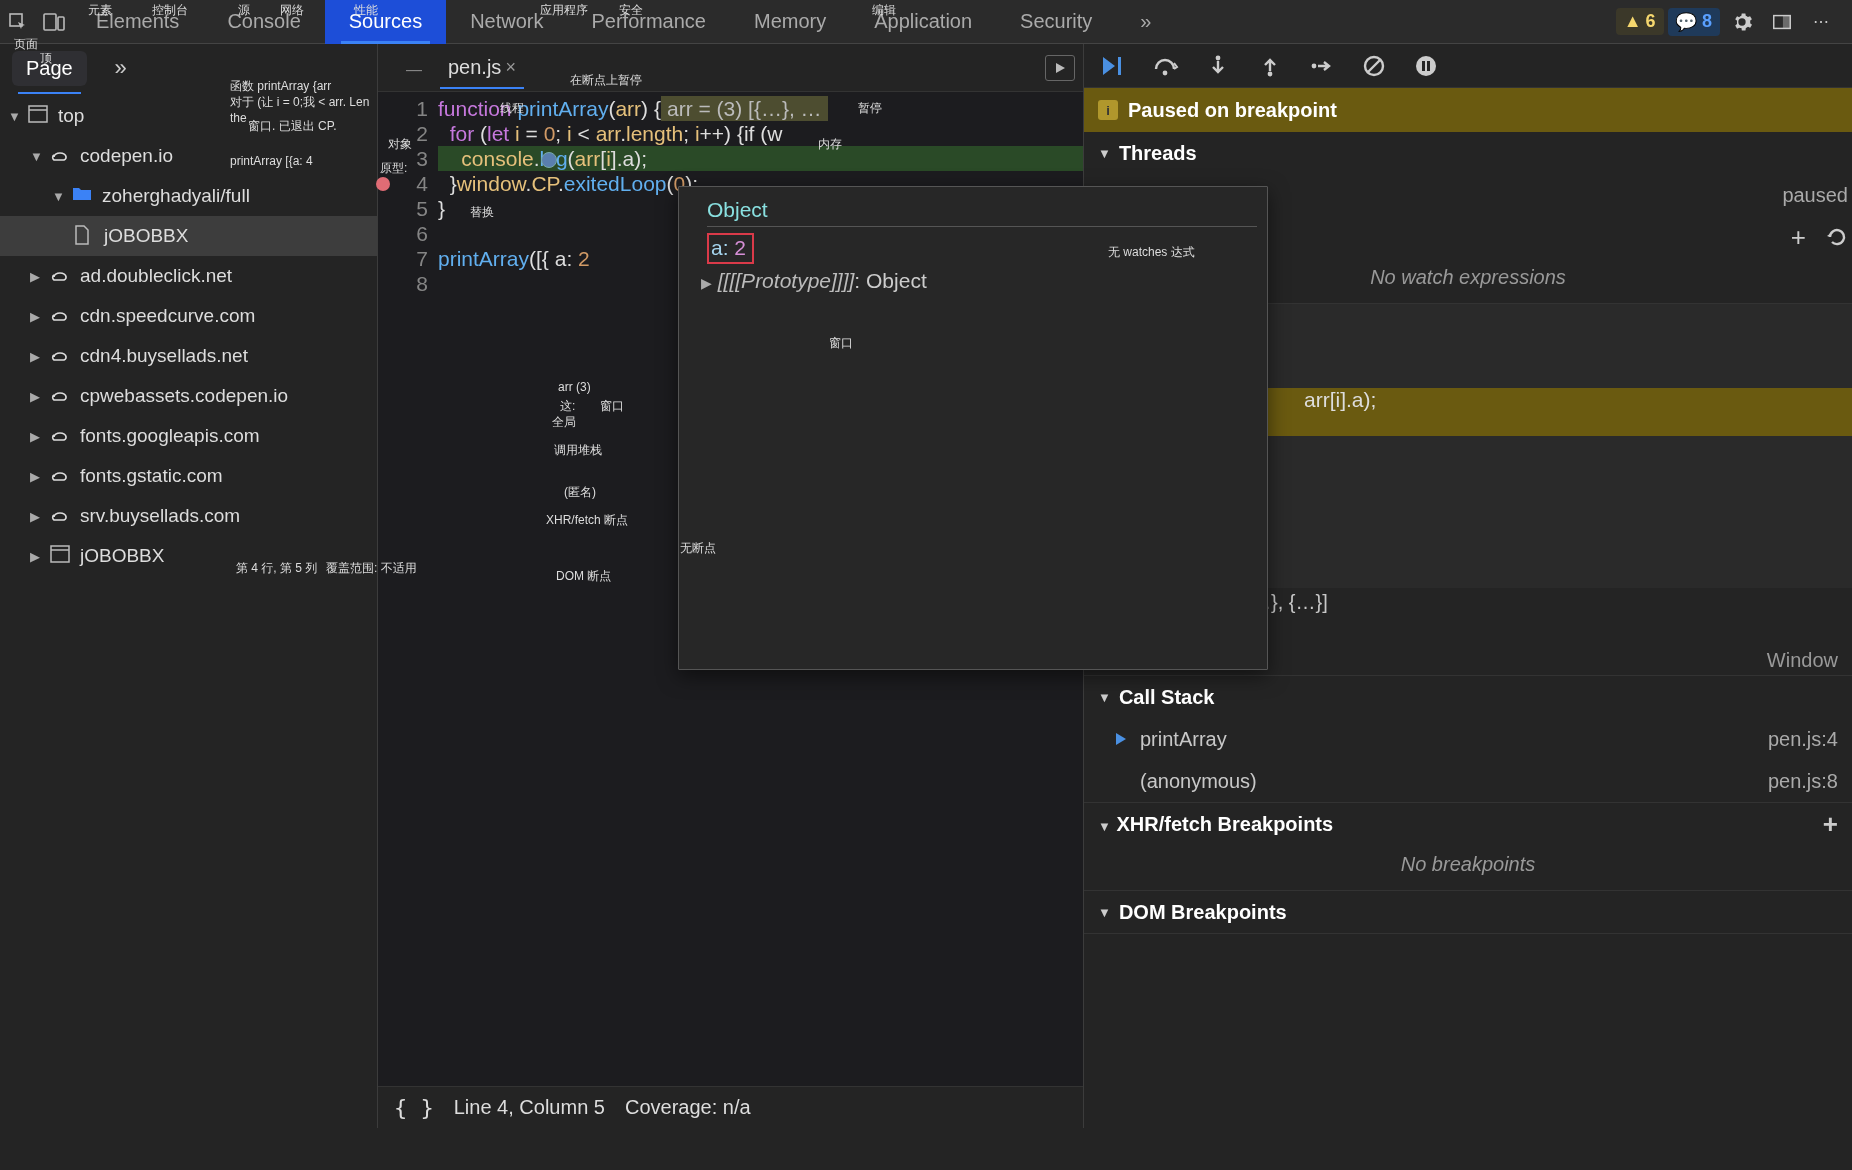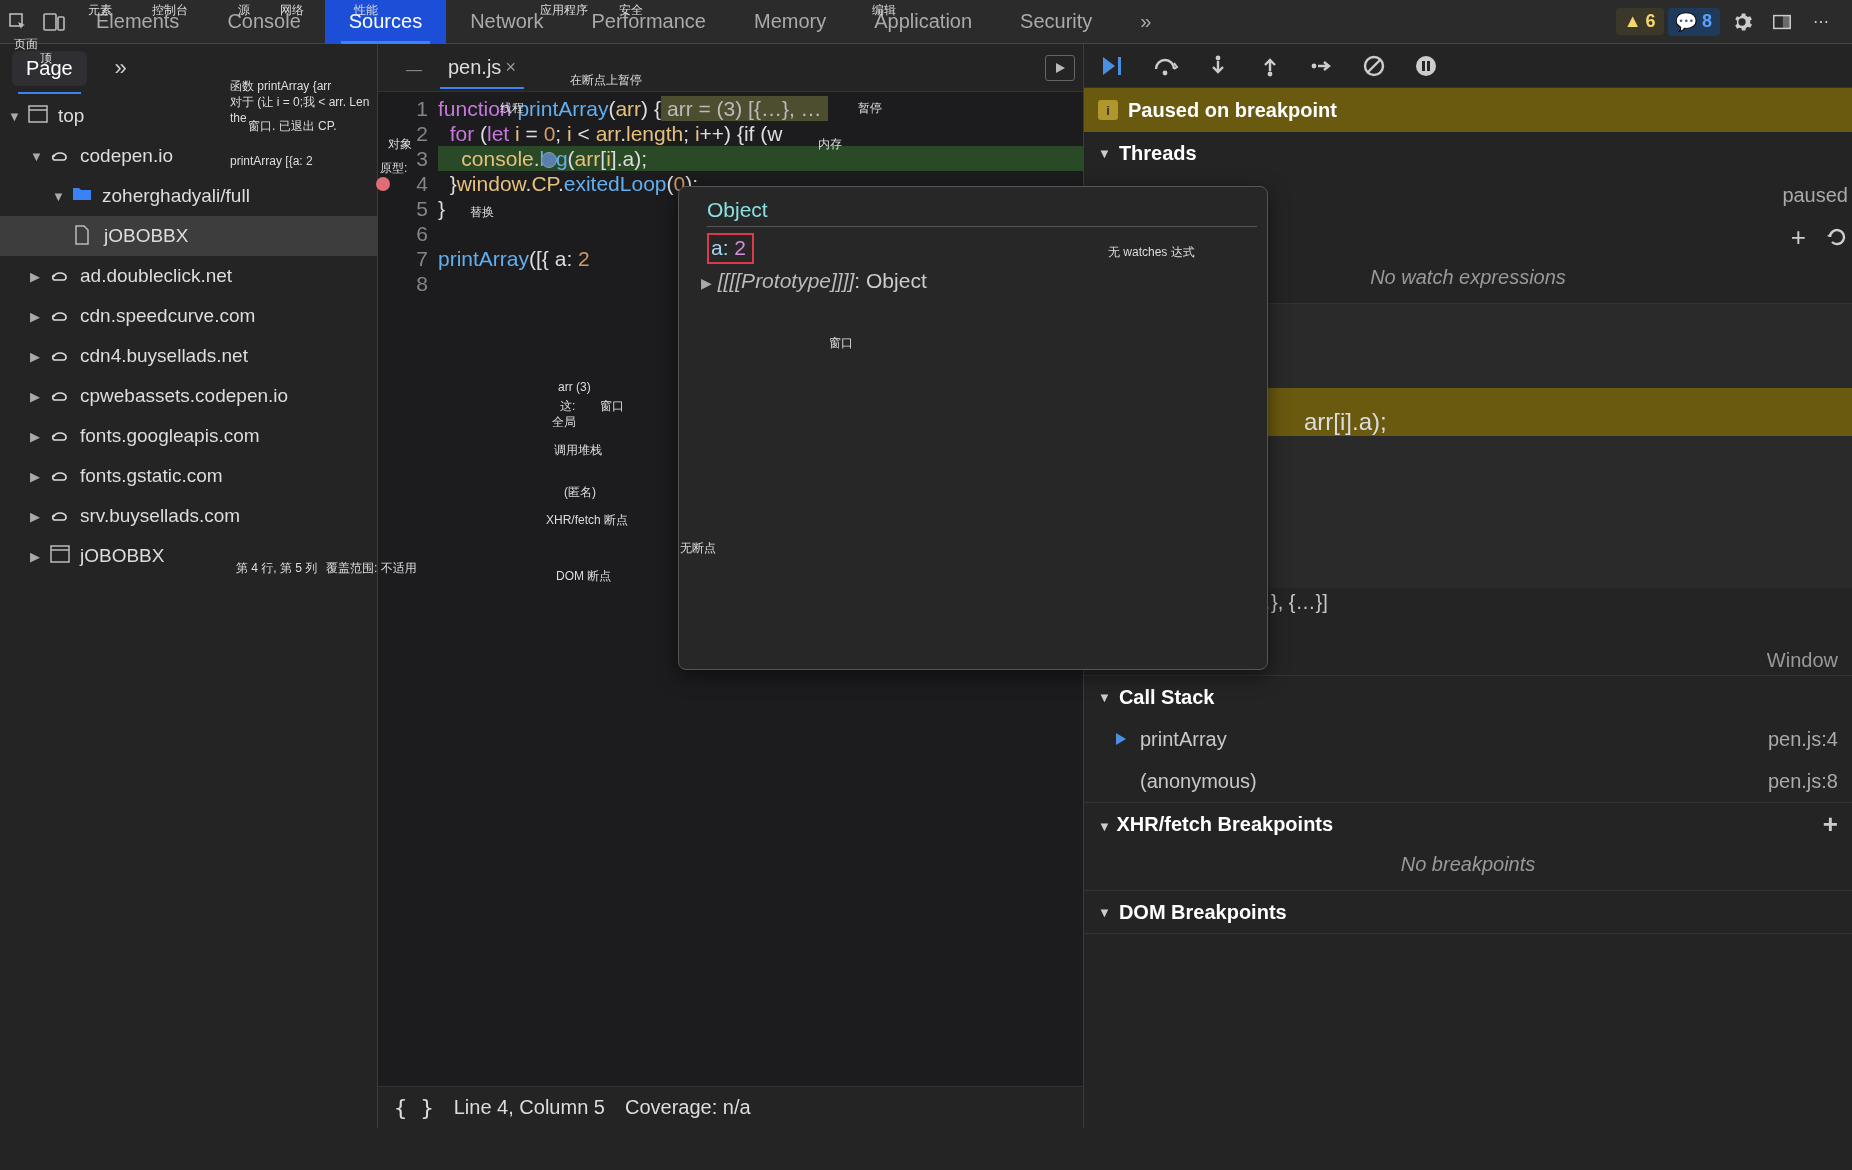--- a/index.html
+++ b/index.html
@@ -39,21 +39,21 @@
 .gutter .bp::before { content: ""; width: 14px; height: 14px; background: #e06c75; border-radius: 50%; position: absolute; left: -2px; top: 6px; }
 .code { background: #1c1c1f; padding-top: 4px; color: #ddd; position: relative; }
 .cline { white-space: pre; height: 25px; }
 .line4 { background: #2a4a27; position: relative; }
 .line4::before { content: ""; position: absolute; left: 103px; top: 6px; width: 14px; height: 14px; background: #5a7fae; border-radius: 50%; border: 1px solid #7aa; }
 .kw { color: #c678dd; }
 .fn { color: #61afef; }
 .num { color: #d19a66; }
 .prop { color: #e5c07b; }
 .inlay { background: #4d4d30; color: #bbb; padding: 1px 6px; }
-.tooltip { position: absolute; left: 240px; top: 94px; width: 590px; height: 484px; background: #272727; border: 1px solid #555; border-radius: 8px; box-shadow: 0 6px 20px rgba(0,0,0,.5); padding: 10px; font-family: Menlo, Consolas, monospace; font-size: 21px; color: #ccc; }
+.tooltip { position: absolute; left: 240px; top: 94px; width: 590px; height: 484px; background: #272727; border: 1px solid #555; border-radius: 1px; box-shadow: 0 6px 20px rgba(0,0,0,.5); padding: 10px; font-family: Menlo, Consolas, monospace; font-size: 21px; color: #ccc; }
 .tooltip .hd { color: #89e0e0; margin-left: 18px; margin-bottom: 4px; }
 .tooltip .hr { border-bottom: 1px solid #555; margin: 4px 0 6px 18px; }
 .tooltip .prop-line { margin-left: 18px; }
 .tooltip .prop-line.boxed { display: inline-block; border: 2px solid #da3a49; padding: 0 6px 2px 2px; }
 .tooltip .key { color: #a6d5ef; }
 .tooltip .val { color: #d68fd6; }
 .tooltip .proto { margin-left: 12px; margin-top: 4px; }
 .tooltip .proto .tri { color: #aaa; margin-right: 6px; font-size: 14px; }
 .tooltip .pp { font-style: italic; color: #bbb; }
 .status { height: 42px; background: #242424; border-top: 1px solid #333; display: flex; align-items: center; gap: 20px; padding-left: 16px; font-size: 20px; color: #ddd; }
@@ -64,21 +64,21 @@
 .dbg-ic { width: 28px; height: 28px; display: inline-flex; align-items: center; justify-content: center; color: #ccc; }
 .dbg-ic.accent { color: #4a90e2; }
 .info-bar { background: #6a5a10; color: #fff; height: 44px; display: flex; align-items: center; gap: 10px; padding: 0 14px; }
 .info-bar .i { width: 20px; height: 20px; background: #b0972c; border-radius: 3px; display: inline-flex; align-items: center; justify-content: center; font-size: 13px; color: #333; font-weight: 700; }
 .section { border-bottom: 1px solid #333; }
 .sec-hd { height: 42px; display: flex; align-items: center; gap: 8px; padding: 0 14px; font-size: 20px; color: #fff; font-weight: 600; }
 .sec-hd .tri { font-size: 13px; color: #ccc; }
 .row { height: 42px; display: flex; align-items: center; justify-content: space-between; padding: 0 4px 0 30px; color: #ddd; }
 .row.icons { justify-content: flex-end; gap: 20px; }
 .empty { font-style: italic; color: #999; text-align: center; padding: 8px 0 14px; }
-.code-hl { background: #6a5a10; height: 48px; display: flex; align-items: flex-end; padding-left: 220px; font-family: Menlo, monospace; font-size: 24px; color: #ddd; }
+.code-hl { background: #6a5a10; height: 48px; display: flex; align-items: flex-start; padding-left: 220px; font-family: Menlo, monospace; font-size: 21px; color: #ddd; }
 .mono { font-family: Menlo, Consolas, monospace; }
 .scope-line { padding: 3px 14px 3px 28px; display: flex; justify-content: space-between; }
 .scope-line .k { color: #a6d5ef; }
 .scope-line .tri { color: #aaa; font-size: 14px; margin-right: 6px; }
 .cs-row { height: 42px; display: flex; align-items: center; justify-content: space-between; padding: 0 14px 0 30px; }
 .cs-row .cur { width: 16px; height: 16px; display: inline-block; }
 
 .anno { position: absolute; font-size: 12px; color: #ddd; white-space: nowrap; pointer-events: none; z-index: 3; }
 svg { display: block; }
 </style>
@@ -142,21 +142,21 @@
   </div>
 </div>
 
 <div class="main">
 
   <div class="left">
     <span class="anno" style="left:40px; top:50px">顶</span>
     <span class="anno" style="left:230px; top:78px; width:140px; white-space:normal">函数 printArray {arr</span>
     <span class="anno" style="left:230px; top:94px; width:150px; white-space:normal">对于 (让 i = 0;我 &lt; arr. Len the</span>
     <span class="anno" style="left:248px; top:118px">窗口. 已退出 CP.</span>
-    <span class="anno" style="left:230px; top:154px">printArray [{a: 2</span>
+    <span class="anno" style="left:230px; top:154px">printArray [{a: 4</span>
     <span class="anno" style="left:236px; top:560px">第 4 行, 第 5 列</span>
     <span class="anno" style="left:326px; top:560px">覆盖范围: 不适用</span>
     <div class="left-tabs">
       <div class="page-tab"><span>Page</span></div>
       <div class="tb-icon" style="color:#ccc;font-size:22px">»</div>
     </div>
     <div class="tree">
         <div class="tree-row" style="padding-left: 8px;">
           <span class="chev">▼</span>
           <span class="icn">

